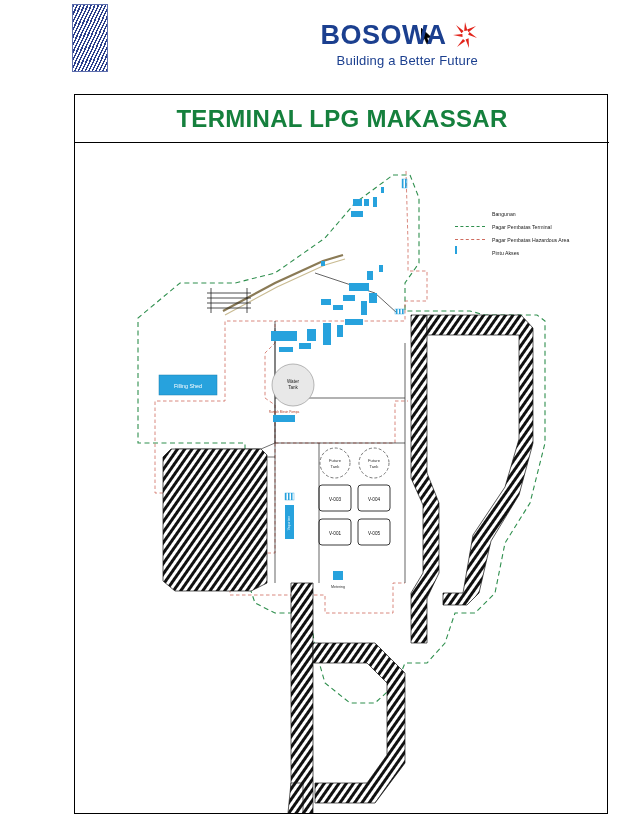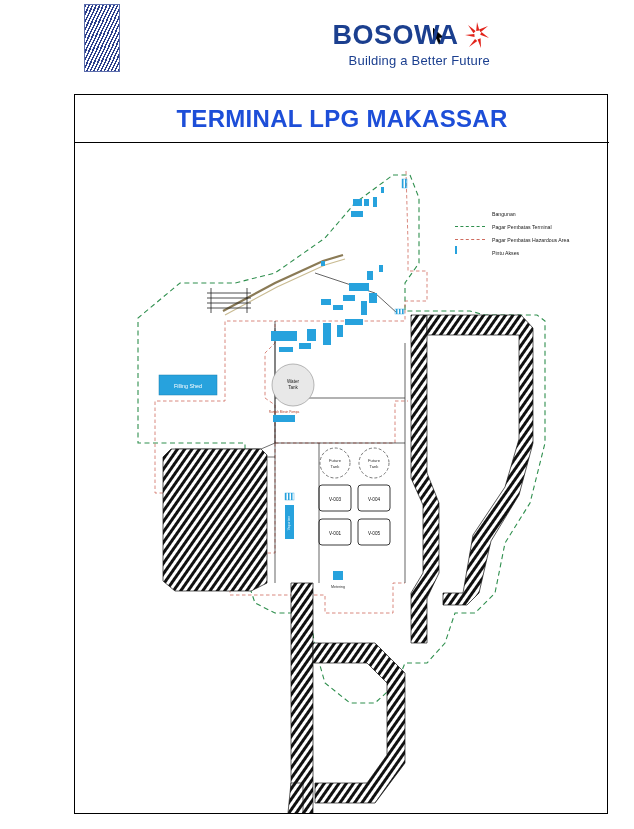--- a/index.html
+++ b/index.html
@@ -14,21 +14,20 @@
     font-family: "Liberation Sans", sans-serif;
     overflow: hidden;
   }
 
   
   .header {
     position: absolute;
     top: 0; left: 0;
     width: 528px;
     height: 88px;
-    margin-left: 12px;
   }
   .hatch-logo {
     position: absolute;
     left: 72px;
     top: 4px;
     width: 36px;
     height: 68px;
     background:
       repeating-linear-gradient(115deg,
         #2b3f8c 0px, #2b3f8c 1.4px,
@@ -96,21 +95,21 @@
     box-sizing: border-box;
     display: flex;
     align-items: center;
     justify-content: center;
   }
   .title-text {
     font-family: "Liberation Sans", sans-serif;
     font-weight: bold;
     font-size: 24px;
     letter-spacing: 0.3px;
-    color: #1d4ed8;
+    color: #15803d;
   }
   .drawing-area {
     position: absolute;
     left: 0;
     top: 48px;
     width: 534px;
     height: 670px;
     overflow: hidden;
   }
   .drawing-area svg {

